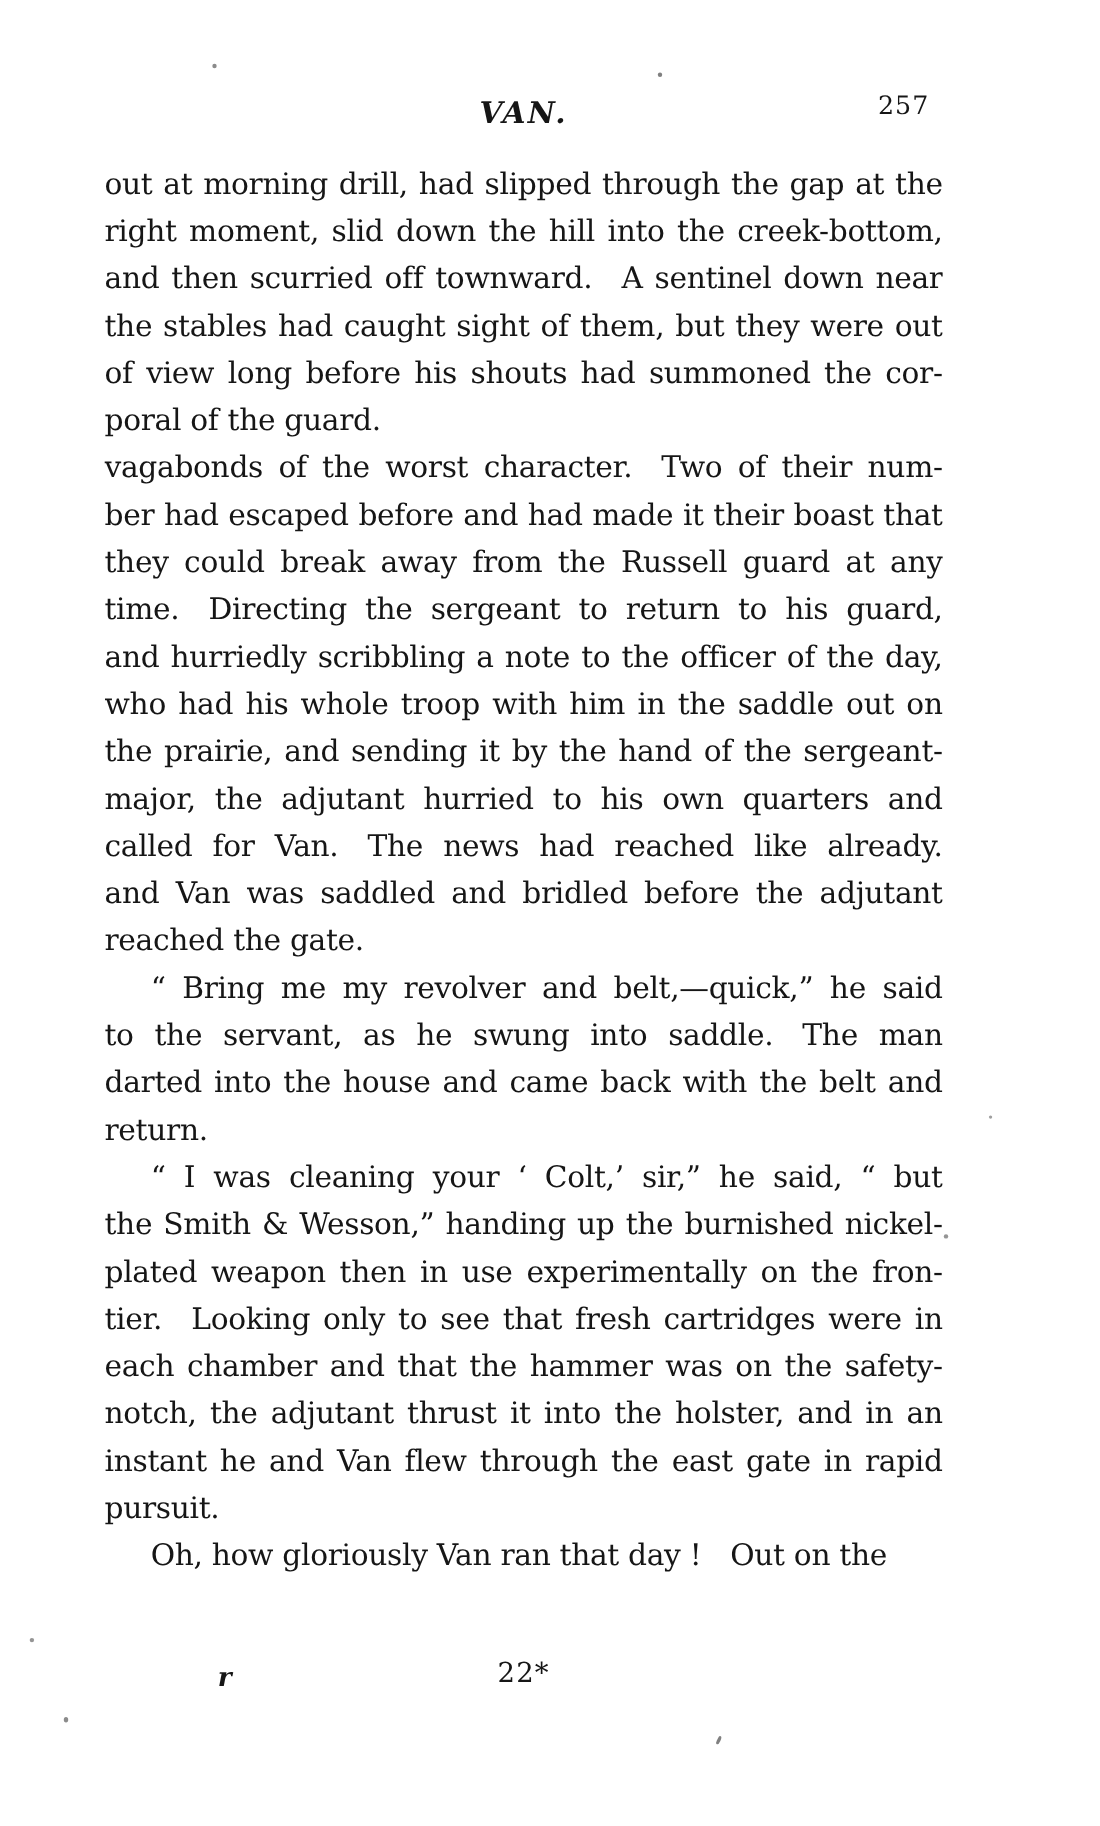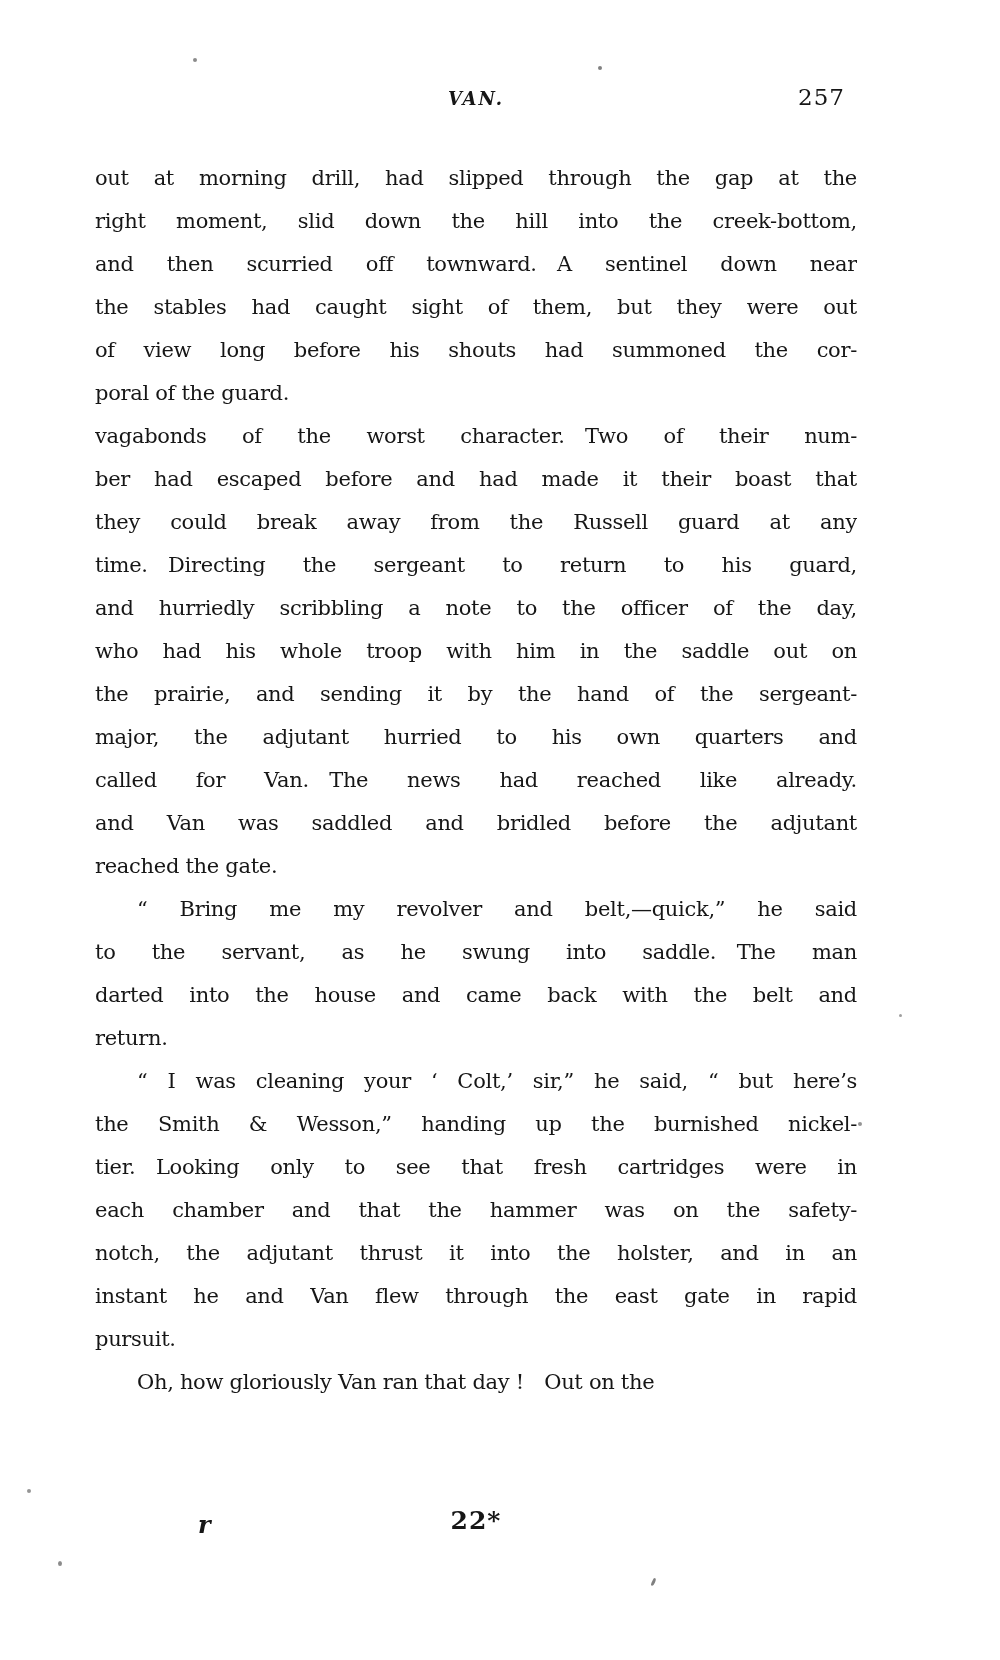--- a/index.html
+++ b/index.html
@@ -12,52 +12,52 @@
     overflow: hidden;
   }
   .page { position: absolute; inset: 0; background: #ffffff; }
 
   
   .header { position: absolute; left: 95px; top: 88px; width: 762px; height: 42px; }
   .running-title {
     position: absolute; left: 0; right: 0; top: 0;
     text-align: center;
     font-style: italic; font-weight: bold;
-    font-size: 18px; letter-spacing: 2px;
+    font-size: 27px; letter-spacing: 2px;
   }
   .page-number {
     position: absolute; right: 12px; top: -4px;
     font-size: 23px; letter-spacing: 1px;
   }
 
   
   .text {
-    position: absolute; left: 95px; top: 157px; width: 762px;
-    font-size: 21px; line-height: 43px;
+    position: absolute; left: 95px; top: 146px; width: 762px;
+    font-size: 27px; line-height: 43px;
     letter-spacing: -0.3px;
     text-align: justify;
   }
   .para { margin: 0; padding: 0; }
   .line {
     text-align: justify;
     text-align-last: justify;
     height: 43px; overflow: hidden;
   }
   .line.last { text-align-last: left; }
   .line.indent { text-indent: 42px; }
 
   
   .footer { position: absolute; left: 95px; top: 1506px; width: 762px; height: 40px; }
   .signature-mark {
     position: absolute; left: 103px; top: 4px;
     font-style: italic; font-weight: bold; font-size: 24px;
   }
   .gathering-mark {
     position: absolute; left: 0; right: 0; text-align: center;
-    font-size: 25px; font-weight: bold; letter-spacing: 1px;
+    font-size: 25px; font-weight: normal; letter-spacing: 1px;
   }
 
   
   .speck { position: absolute; background: #2b2b2b; border-radius: 50%; }
   .s1 { left: 193px; top: 58px;  width: 4px; height: 4px; opacity: .55; }
   .s2 { left: 598px; top: 66px;  width: 4px; height: 4px; opacity: .6; }
   .s3 { left: 899px; top: 1014px; width: 3px; height: 3px; opacity: .45; }
   .s4 { left: 858px; top: 1122px; width: 4px; height: 4px; opacity: .5; }
   .s5 { left: 27px;  top: 1489px; width: 4px; height: 4px; opacity: .5; }
   .s6 { left: 58px;  top: 1561px; width: 4px; height: 5px; opacity: .55; }
@@ -101,20 +101,21 @@
     <div class="para">
       <div class="line indent">“ Bring me my revolver and belt,—quick,” he said</div>
       <div class="line">to the servant, as he swung into saddle.  The man</div>
       <div class="line">darted into the house and came back with the belt and</div>
       <div class="line last">return.</div>
     </div>
 
     <div class="para">
       <div class="line indent">“ I was cleaning your ‘ Colt,’ sir,” he said, “ but here’s</div>
       <div class="line">the Smith &amp; Wesson,” handing up the burnished nickel-</div>
+      <div class="line">plated weapon then in use experimentally on the fron-</div>
       <div class="line">tier.  Looking only to see that fresh cartridges were in</div>
       <div class="line">each chamber and that the hammer was on the safety-</div>
       <div class="line">notch, the adjutant thrust it into the holster, and in an</div>
       <div class="line">instant he and Van flew through the east gate in rapid</div>
       <div class="line last">pursuit.</div>
     </div>
 
     <div class="para">
       <div class="line indent last">Oh, how gloriously Van ran that day !  Out on the</div>
     </div>

